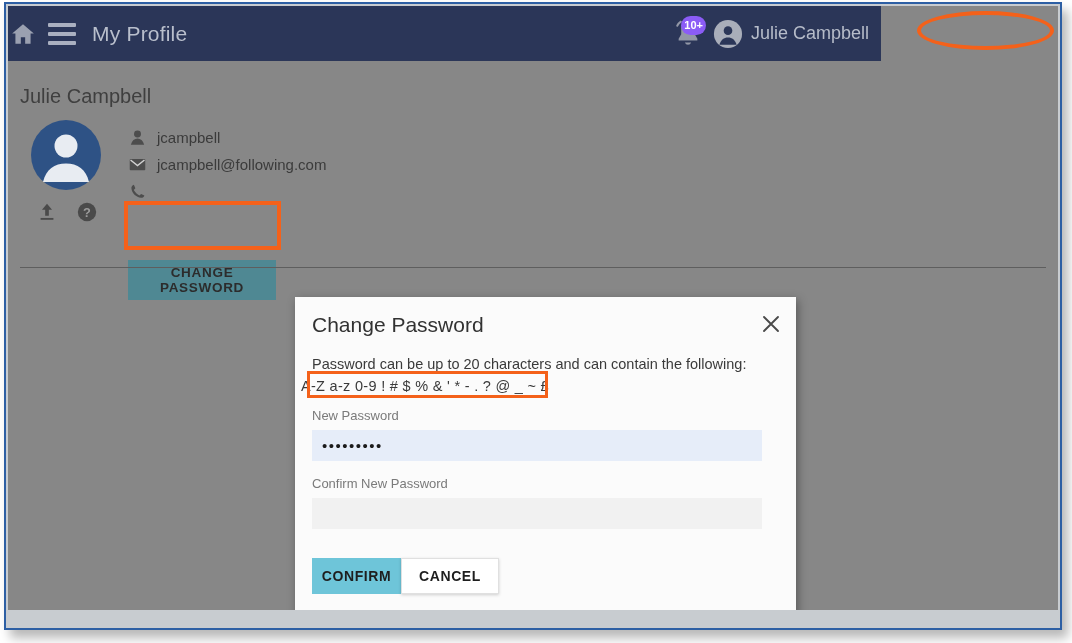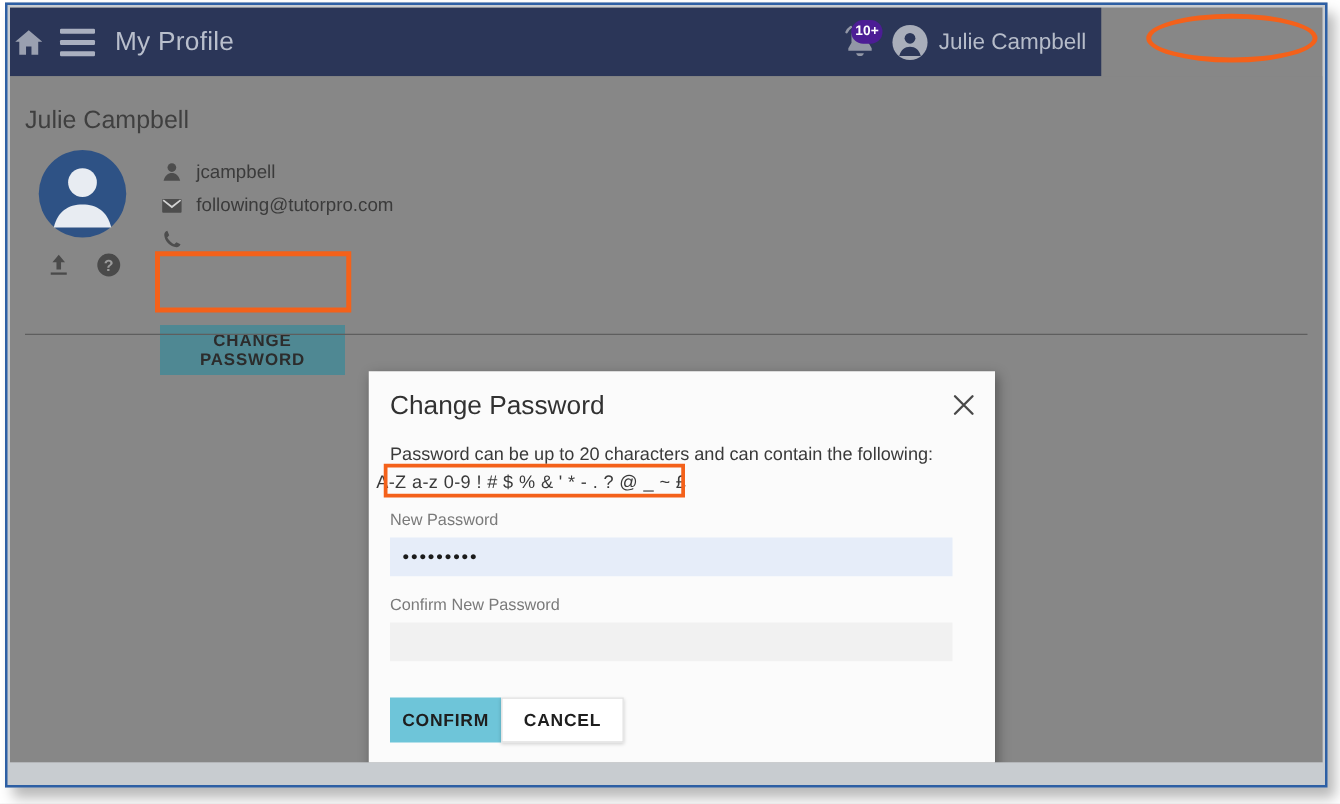--- a/index.html
+++ b/index.html
@@ -93,21 +93,21 @@
     cursor: pointer;
   }
   .bell-icon { width: 34px; height: 34px; display: block; }
   .bell-badge {
     position: absolute;
     right: -1px;
     top: -1px;
     min-width: 21px;
     height: 19px;
     border-radius: 11px;
-    background: #4c1d95;
+    background: #8b5cf6;
     color: #fff;
     font-size: 11px;
     font-weight: bold;
     line-height: 19px;
     text-align: center;
     padding: 0 3px;
   }
 
   #user-menu {
     display: flex;
@@ -441,21 +441,21 @@
               <path d="M3.6 21 C5 15.8 8.2 13.2 12 13.2 C15.8 13.2 19 15.8 20.4 21 Z" fill="#4d4d4d"></path>
             </svg>
             <span class="field-text">jcampbell</span>
           </div>
 
           <div class="field-row">
             <svg class="field-icon" viewBox="0 0 24 24">
               <rect x="2.2" y="5.2" width="19.6" height="14" rx="1" fill="#4d4d4d"></rect>
               <path d="M3.2 6.4 L12 13.4 L20.8 6.4" stroke="#d2d2d2" stroke-width="1.8" fill="none"></path>
             </svg>
-            <span class="field-text">following@tutorpro.com</span>
+            <span class="field-text">jcampbell@following.com</span>
           </div>
 
           <div class="field-row">
             <svg class="field-icon" viewBox="0 0 24 24">
               <path d="M7.4 3.4 C5.6 3.9 4.2 5.6 4.3 7.7 C4.7 14.2 10.2 19.6 16.6 20 C18.6 20.1 20.2 18.7 20.7 17 L16.6 15 L14.4 17 C11.9 15.7 8.7 12.5 7.3 10 L9.3 7.8 Z" fill="#4d4d4d"></path>
             </svg>
             <span class="field-text"></span>
           </div>
 
         </div>

